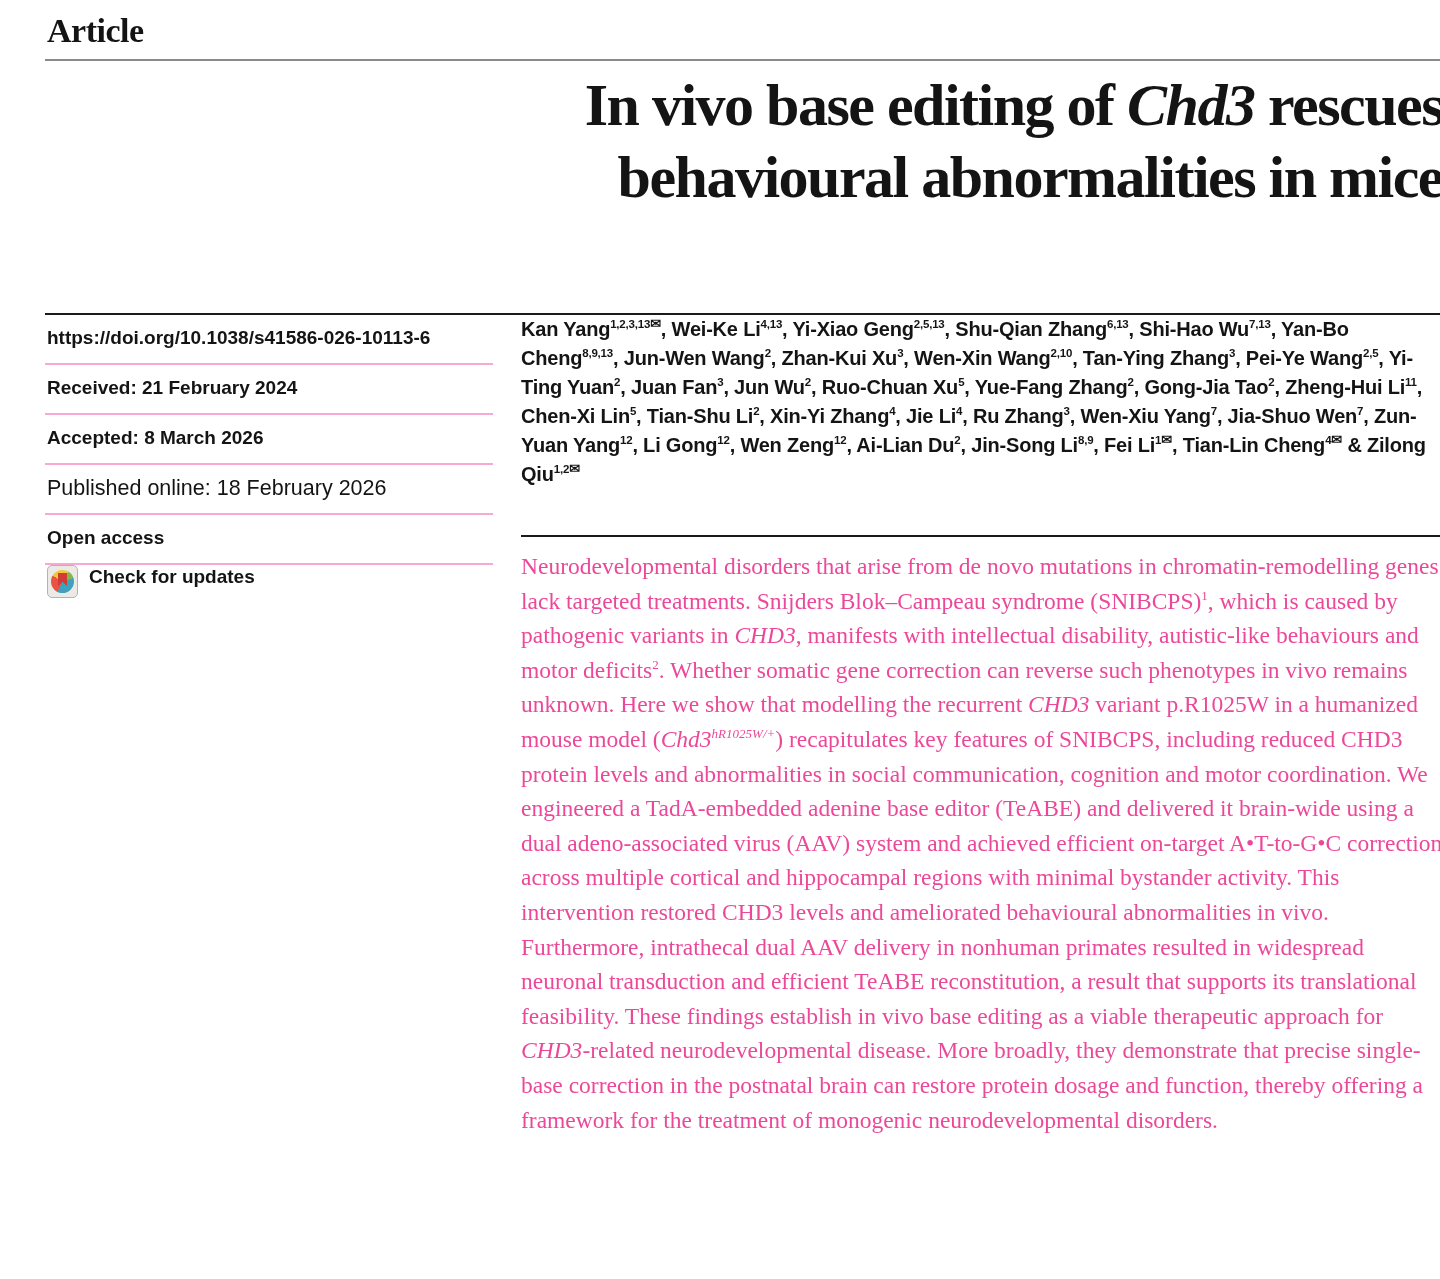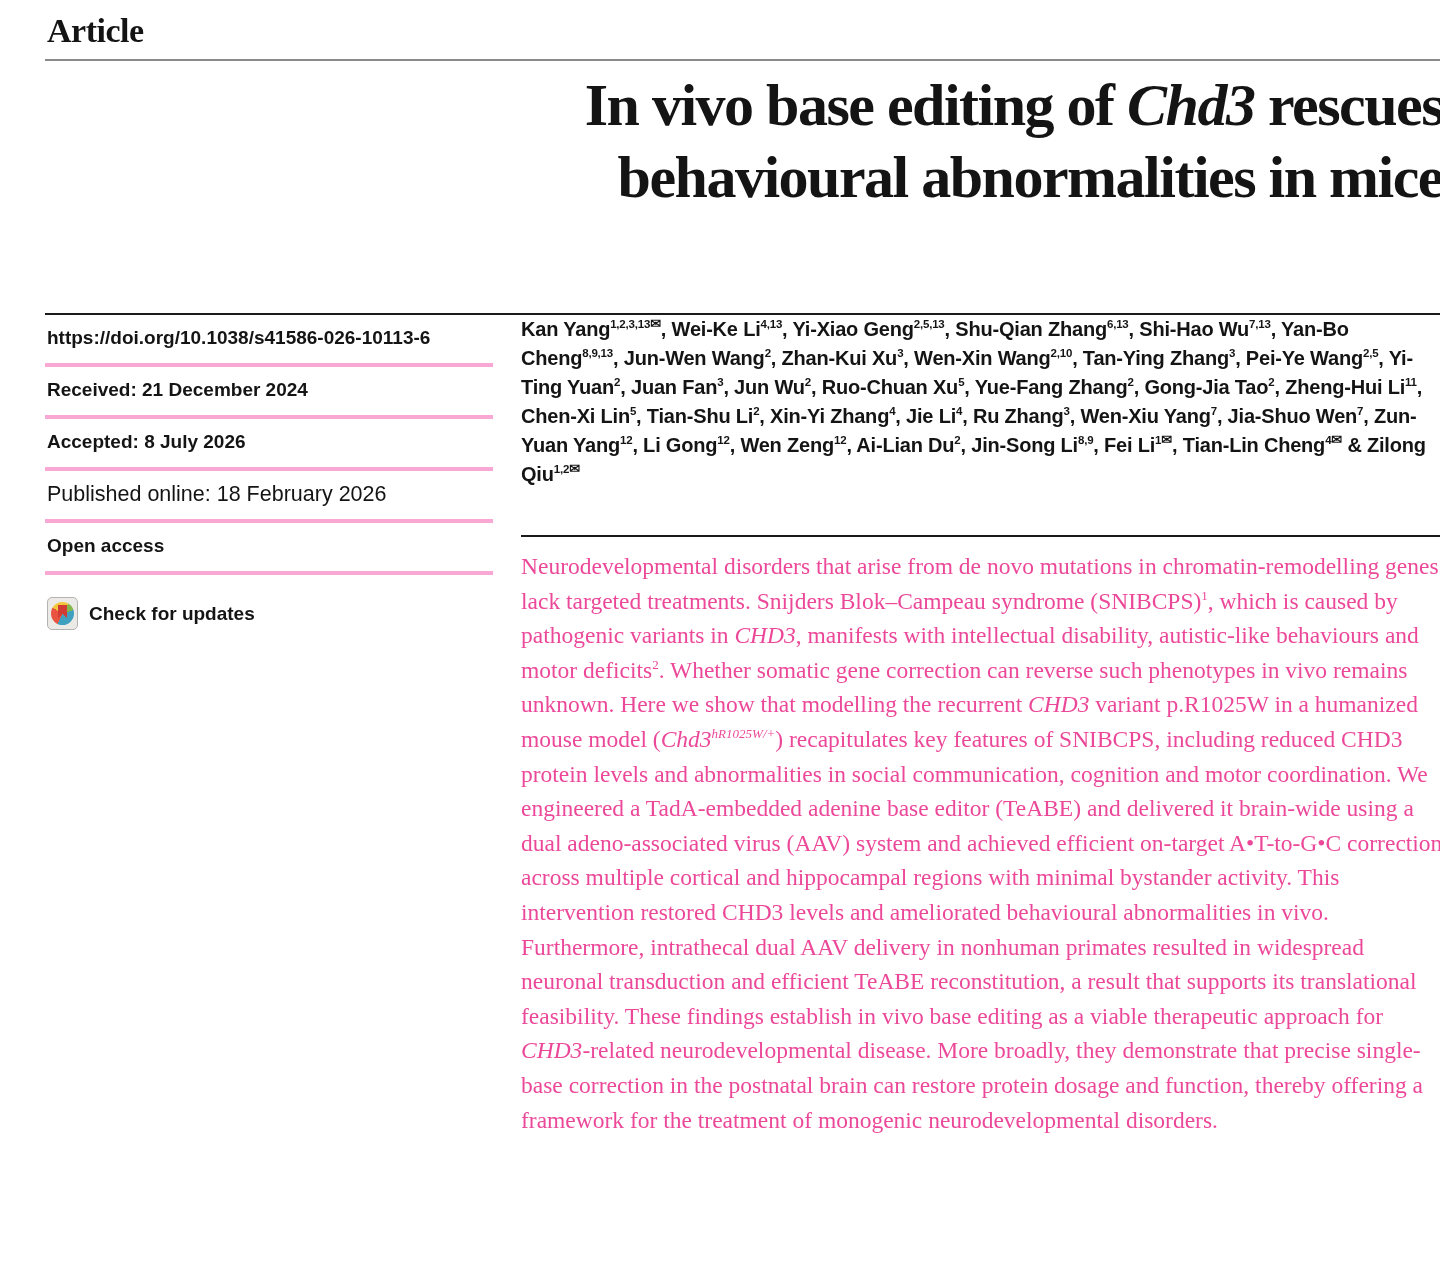--- a/index.html
+++ b/index.html
@@ -15,23 +15,23 @@
   .title .it { font-style:italic; }
 
   .top-rule { height:2px; background:#1a1a1a; margin-top:100px; }
 
   
   .columns { display:flex; align-items:flex-start; }
   .meta-col { width:448px; flex:none; }
   .content-col { flex:1; padding-left:28px; }
 
   
-  .meta-row { font-weight:700; font-size:19px; line-height:24px; padding:11px 0 13px 2px; border-bottom:4px solid #f9a8d4; }
+  .meta-row { font-weight:700; font-size:19px; line-height:24px; padding:11px 0 13px 2px; border-bottom:2px solid #f9a8d4; }
   .meta-row.serif { font-family:Liberation Sans, sans-serif; font-weight:400; font-size:21.5px; }
-  .meta-row.last { border-bottom:none; display:flex; align-items:center; gap:11px; padding-top:22px; cursor:pointer; }
+  .meta-row.last { border-bottom:none; display:flex; gap:11px; padding-top:0; cursor:pointer; }
 
   .cfu-icon { width:31px; height:33px; background:#eceae7; border:1px solid #b5b3b0; border-radius:5px; display:flex; align-items:center; justify-content:center; flex:none; }
   .cfu-circle { width:23px; height:23px; border-radius:50%; position:relative; overflow:hidden;
     background:conic-gradient(from 205deg, #e8543f 0deg 95deg, #f3c73b 95deg 185deg, #85b84a 185deg 228deg, #3fa0c0 228deg 360deg); }
   .cfu-ribbon { position:absolute; left:7px; top:3px; width:9px; height:13px; background:#d23b33;
     clip-path:polygon(0 0,100% 0,100% 100%,50% 68%,0 100%); }
 
   
   .authors { font-weight:700; font-size:20px; line-height:29px; letter-spacing:-0.2px; }
   .authors sup { font-size:11.5px; font-weight:700; vertical-align:super; line-height:0; }
@@ -57,22 +57,22 @@
       <span class="title-line"><span>behavioural abnormalities in mice</span></span>
     </h1>
   </header>
 
   <div class="top-rule"></div>
 
   <div class="columns">
 
     <aside class="meta-col">
       <div class="meta-row">https://doi.org/10.1038/s41586-026-10113-6</div>
-      <div class="meta-row">Received: 21 December 2024</div>
-      <div class="meta-row">Accepted: 8 July 2026</div>
+      <div class="meta-row">Received: 21 February 2024</div>
+      <div class="meta-row">Accepted: 8 March 2026</div>
       <div class="meta-row serif">Published online: 18 February 2026</div>
       <div class="meta-row">Open access</div>
       <div class="meta-row last">
         <span class="cfu-icon">
           <span class="cfu-circle">
             <span class="cfu-ribbon"></span>
           </span>
         </span>
         <span>Check for updates</span>
       </div>

